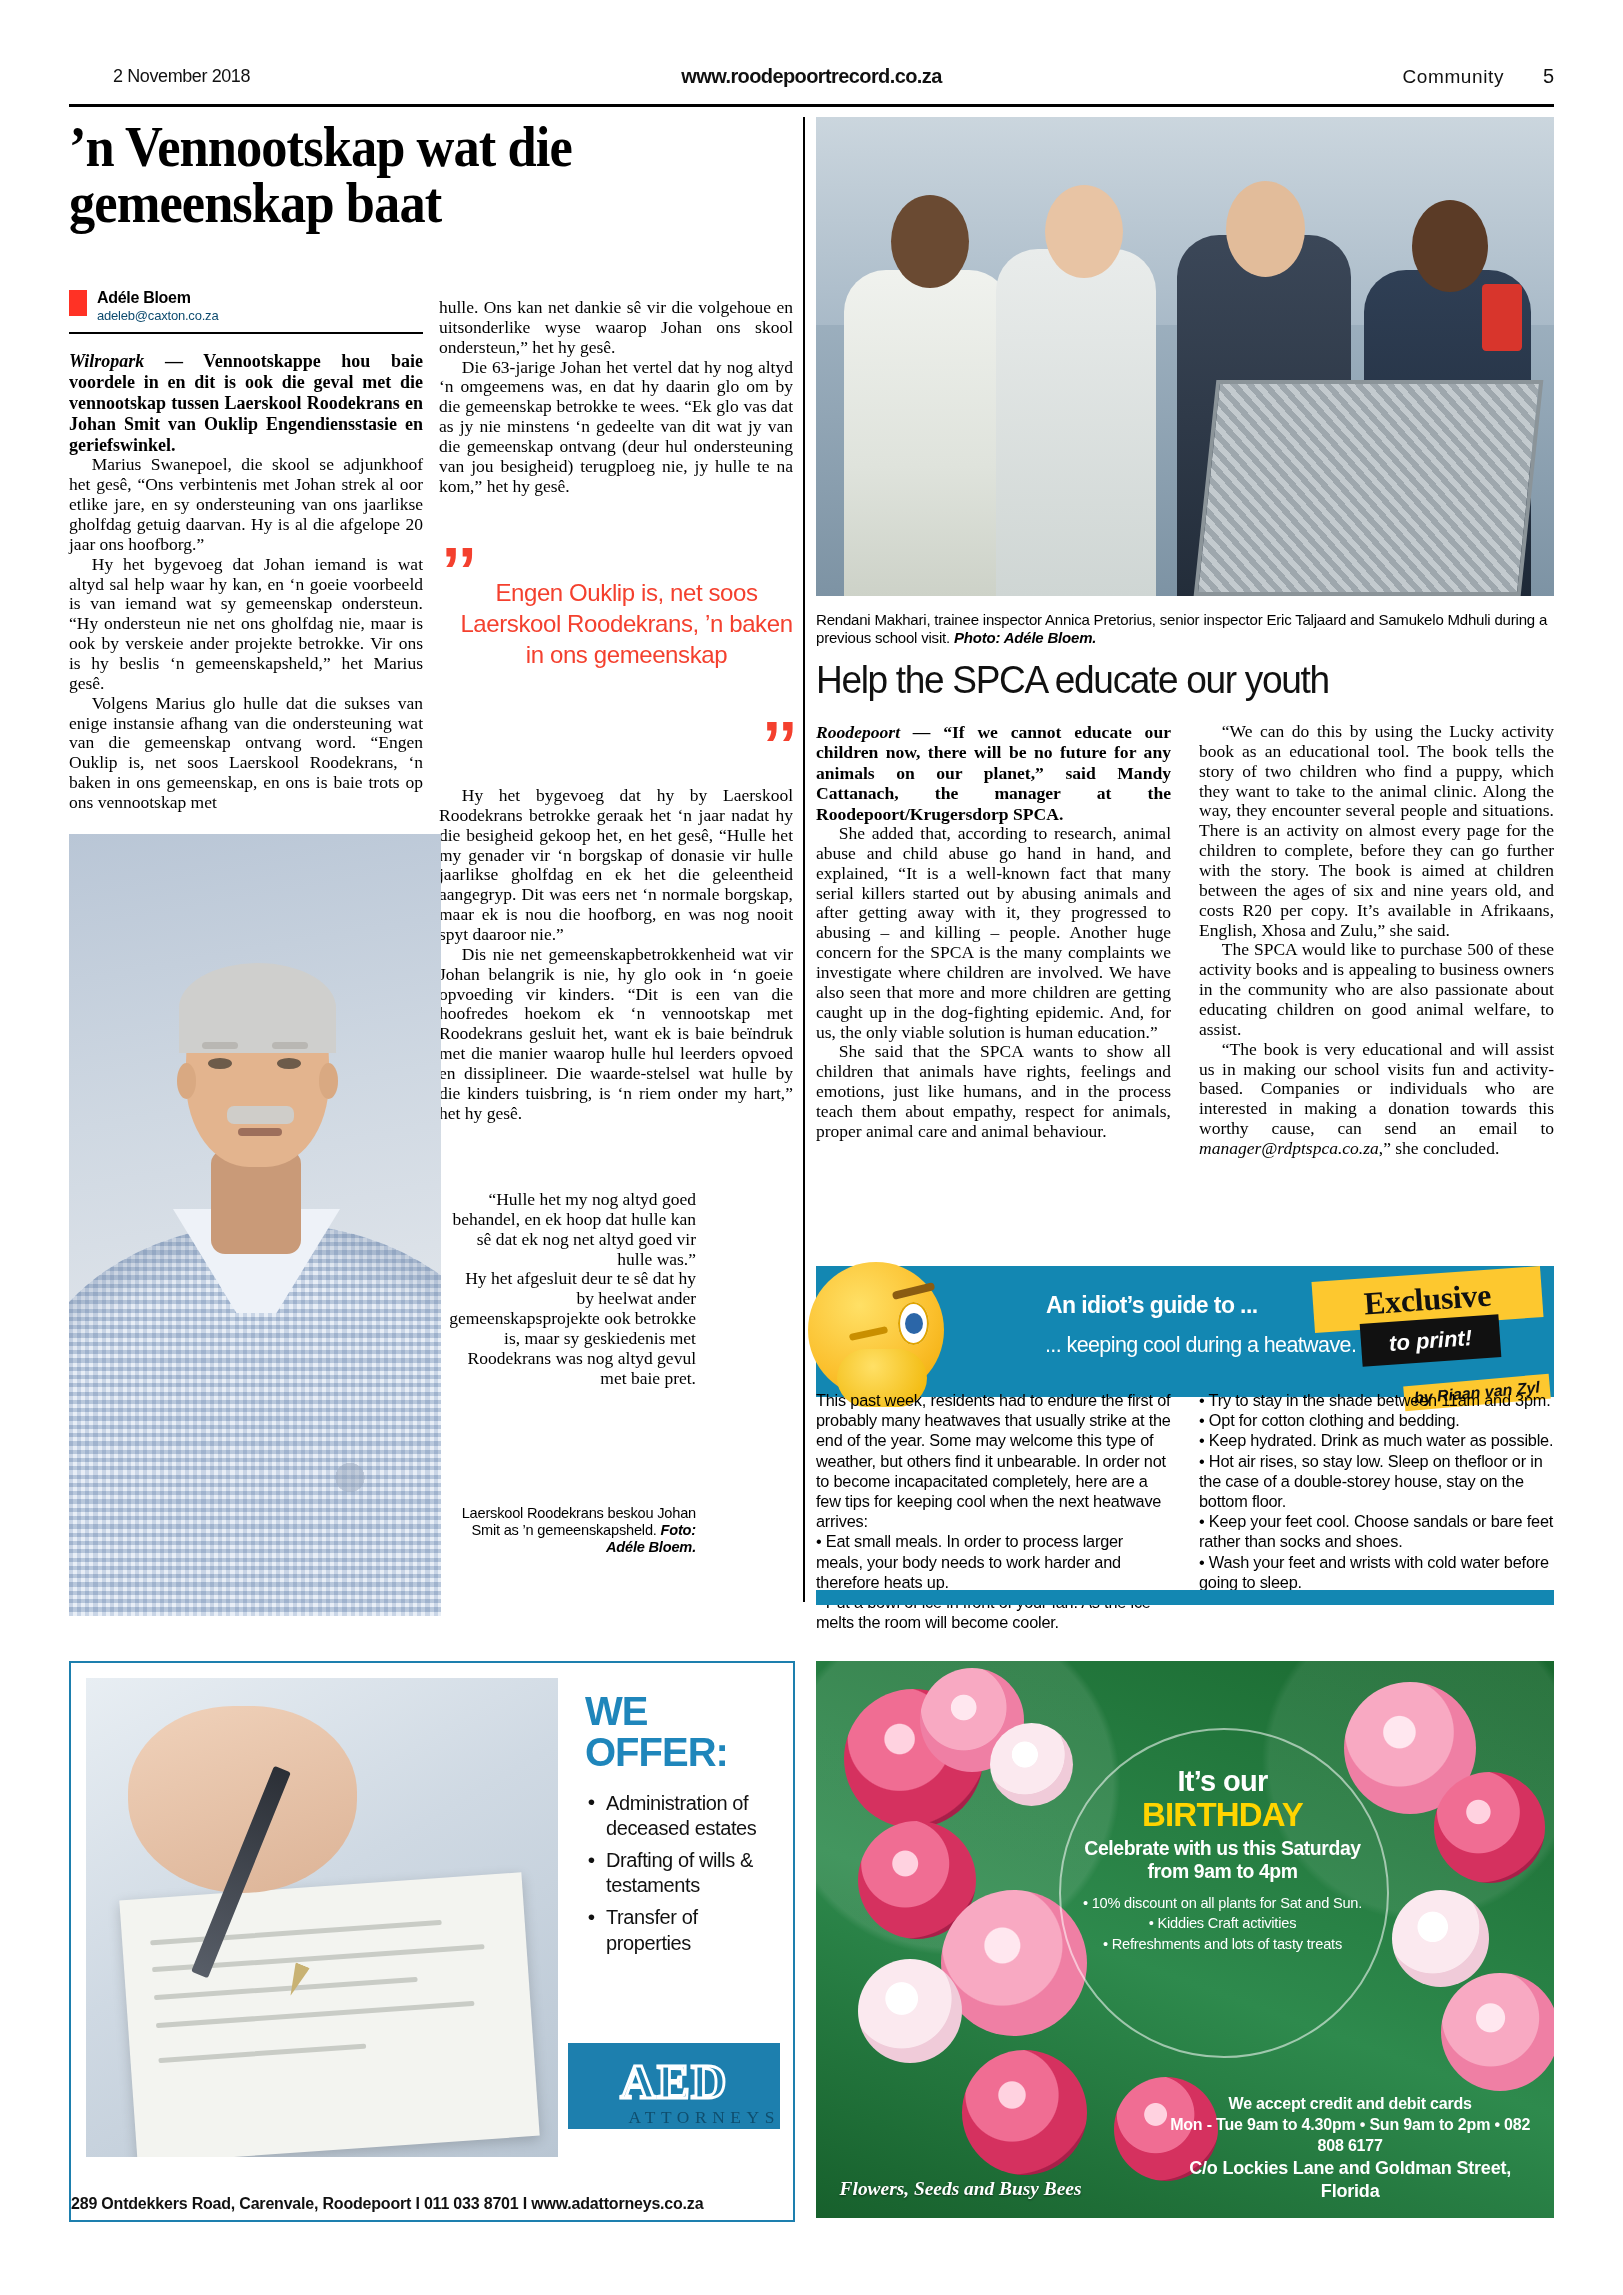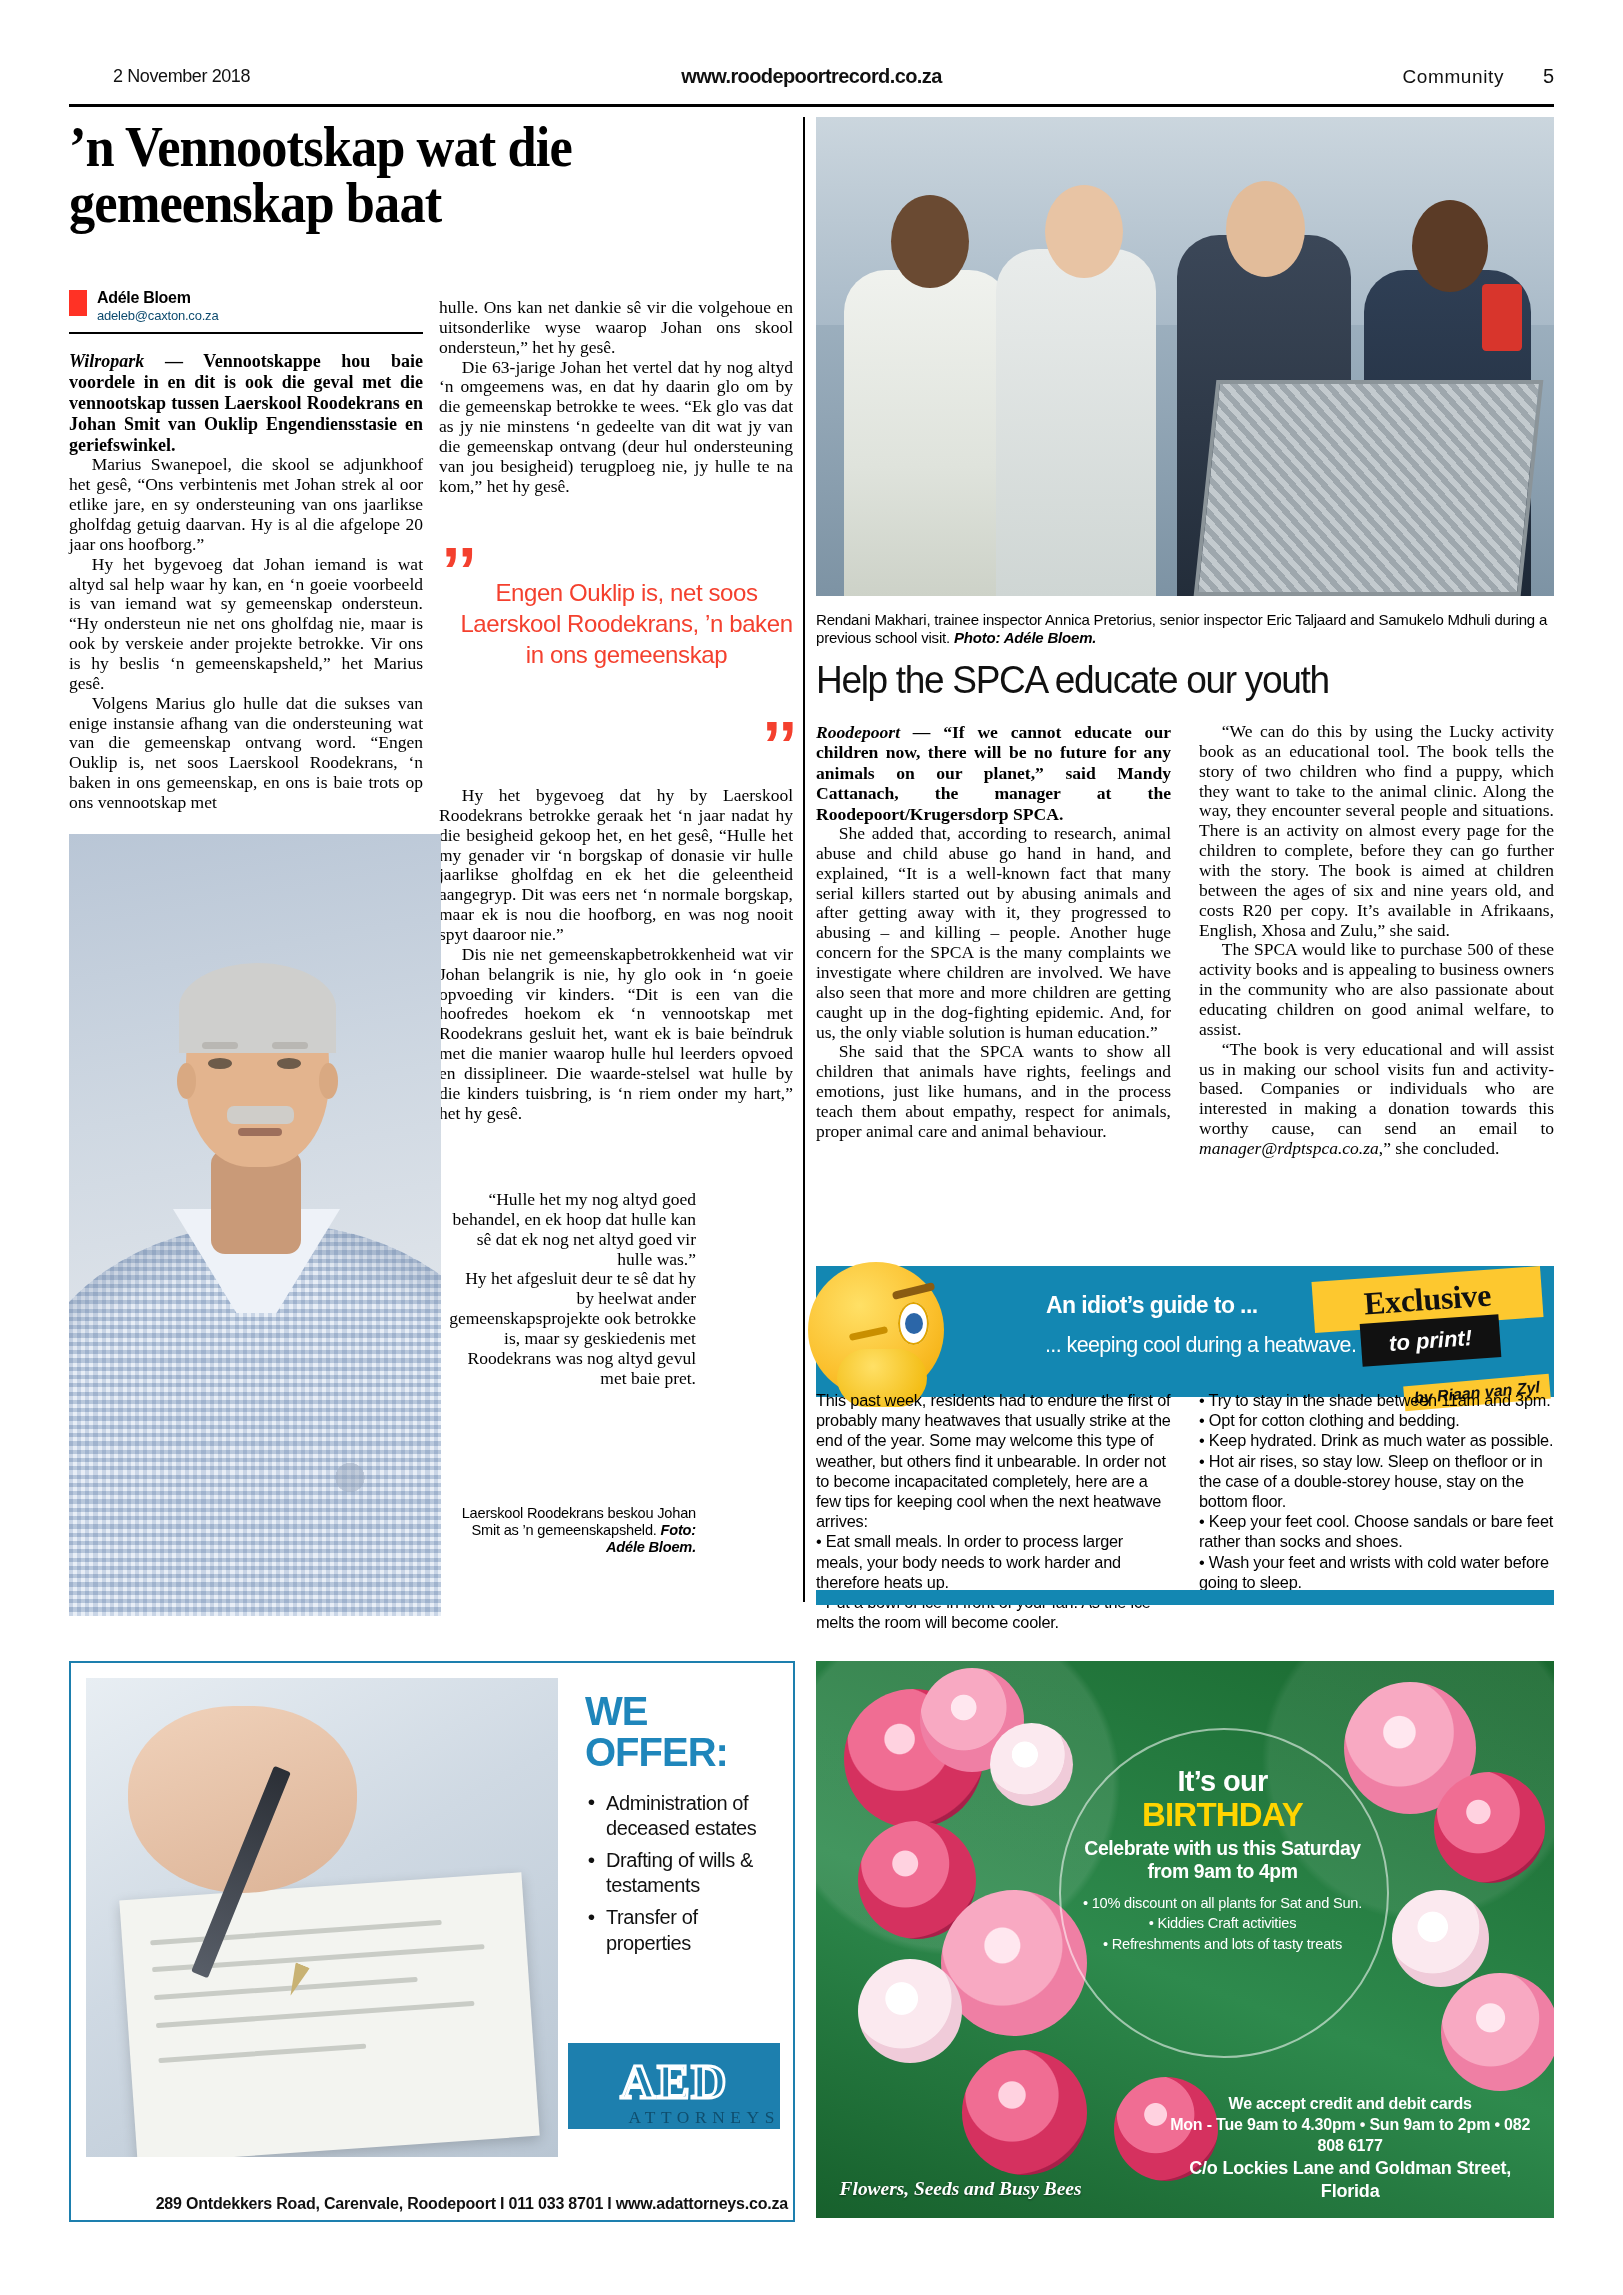--- a/index.html
+++ b/index.html
@@ -162,21 +162,21 @@
      font-size:20px;line-height:1.26;letter-spacing:-0.4px;color:#111;}
   .aed-list li{position:relative;padding-left:21px;margin-bottom:7px;}
   .aed-list li:before{content:"\2022";position:absolute;left:2.8px;top:-1.4px;font-size:21px;}
   .aed-logobox{position:absolute;left:497px;top:380px;width:212px;height:86px;background:#1d7fae;overflow:hidden;}
   .aed-mark{position:absolute;left:0;right:0;top:9.7px;text-align:center;font-family:"Liberation Serif",serif;
      font-weight:bold;font-size:49px;color:transparent;-webkit-text-stroke:2.8px #fff;letter-spacing:1.4px;}
   .aed-att{position:absolute;left:0;right:0;top:64px;text-align:right;font-family:"Liberation Serif",serif;
      font-size:17.4px;letter-spacing:5.6px;color:#0f4e6e;}
   .aed-sub{position:absolute;left:0;right:0;top:85px;text-align:center;font-family:"Liberation Sans",sans-serif;
      font-weight:bold;font-size:9.7px;letter-spacing:0.8px;line-height:1.25;color:#cfe2ec;}
-  .aed-foot{position:absolute;left:0;right:5px;bottom:7px;text-align:right;font-family:"Liberation Sans",sans-serif;
+  .aed-foot{position:absolute;left:0;right:16px;bottom:7px;text-align:left;font-family:"Liberation Sans",sans-serif;
      font-weight:bold;font-size:16px;letter-spacing:-0.2px;color:#111;}
 
   .ad-flower{position:absolute;left:816px;top:1661px;width:738px;height:557px;overflow:hidden;
      background:linear-gradient(160deg,#1b6e3a 0%,#2b7d46 30%,#1f6c3c 100%);}
   .fl-leafbg{position:absolute;inset:0;background:
      radial-gradient(circle at 18% 22%,rgba(255,255,255,.10) 0 22%,transparent 23%),
      radial-gradient(circle at 82% 18%,rgba(255,255,255,.08) 0 20%,transparent 21%),
      linear-gradient(200deg,#19682f,#2e8a4d 55%,#17602c);}
   .rose{position:absolute;border-radius:50%;
      background:radial-gradient(circle at 40% 36%,#ffd2e0 0 12%,#f06d93 13% 42%,#d5315f 43% 72%,#a81f49 73%);}

